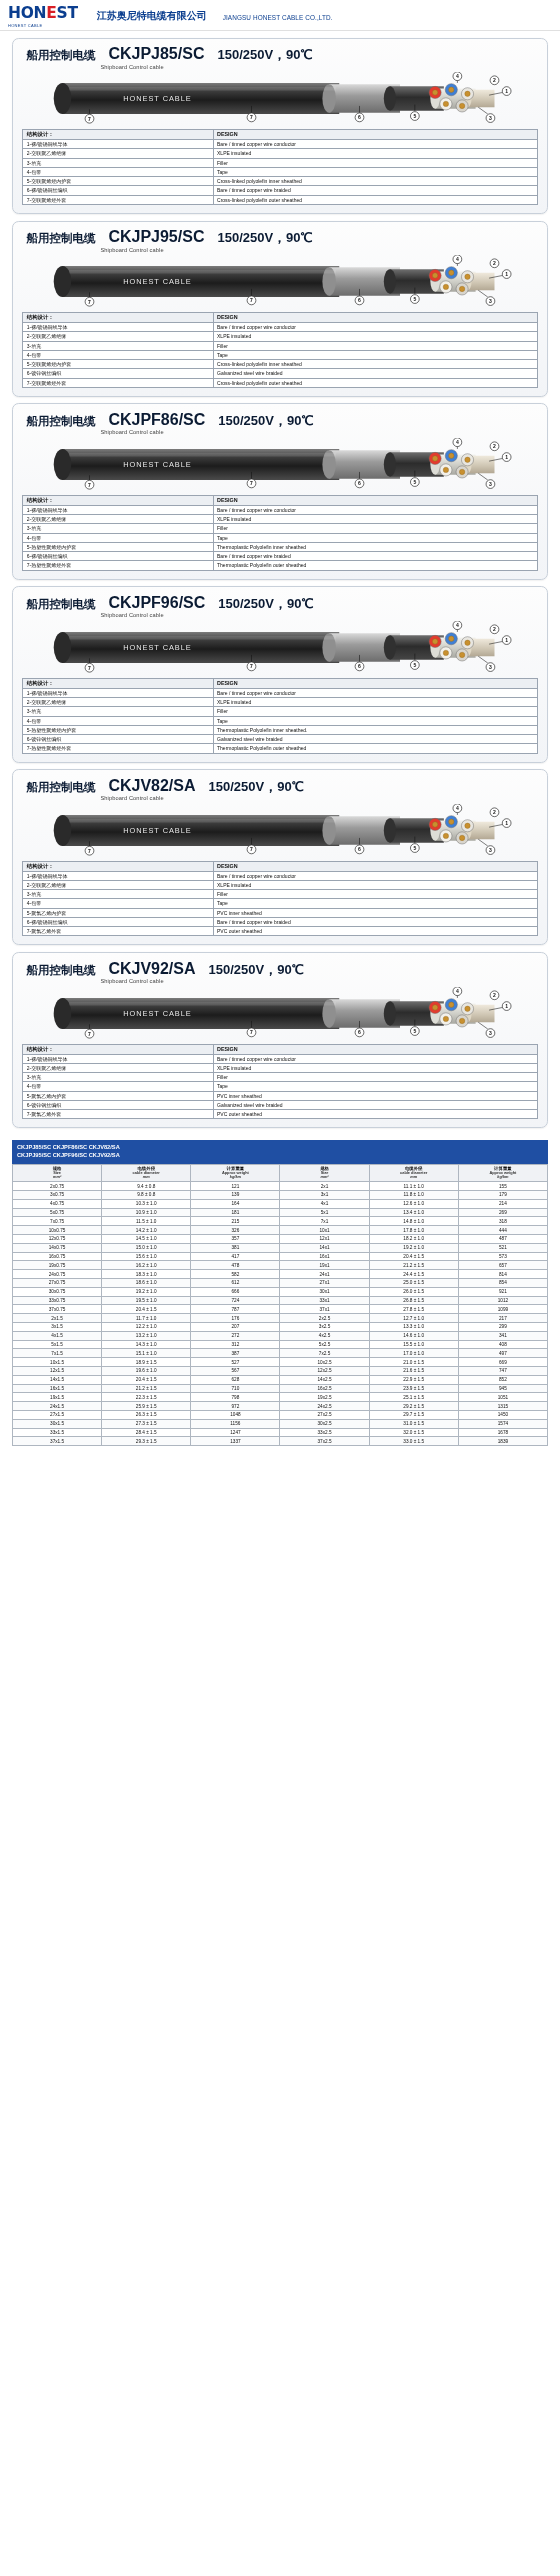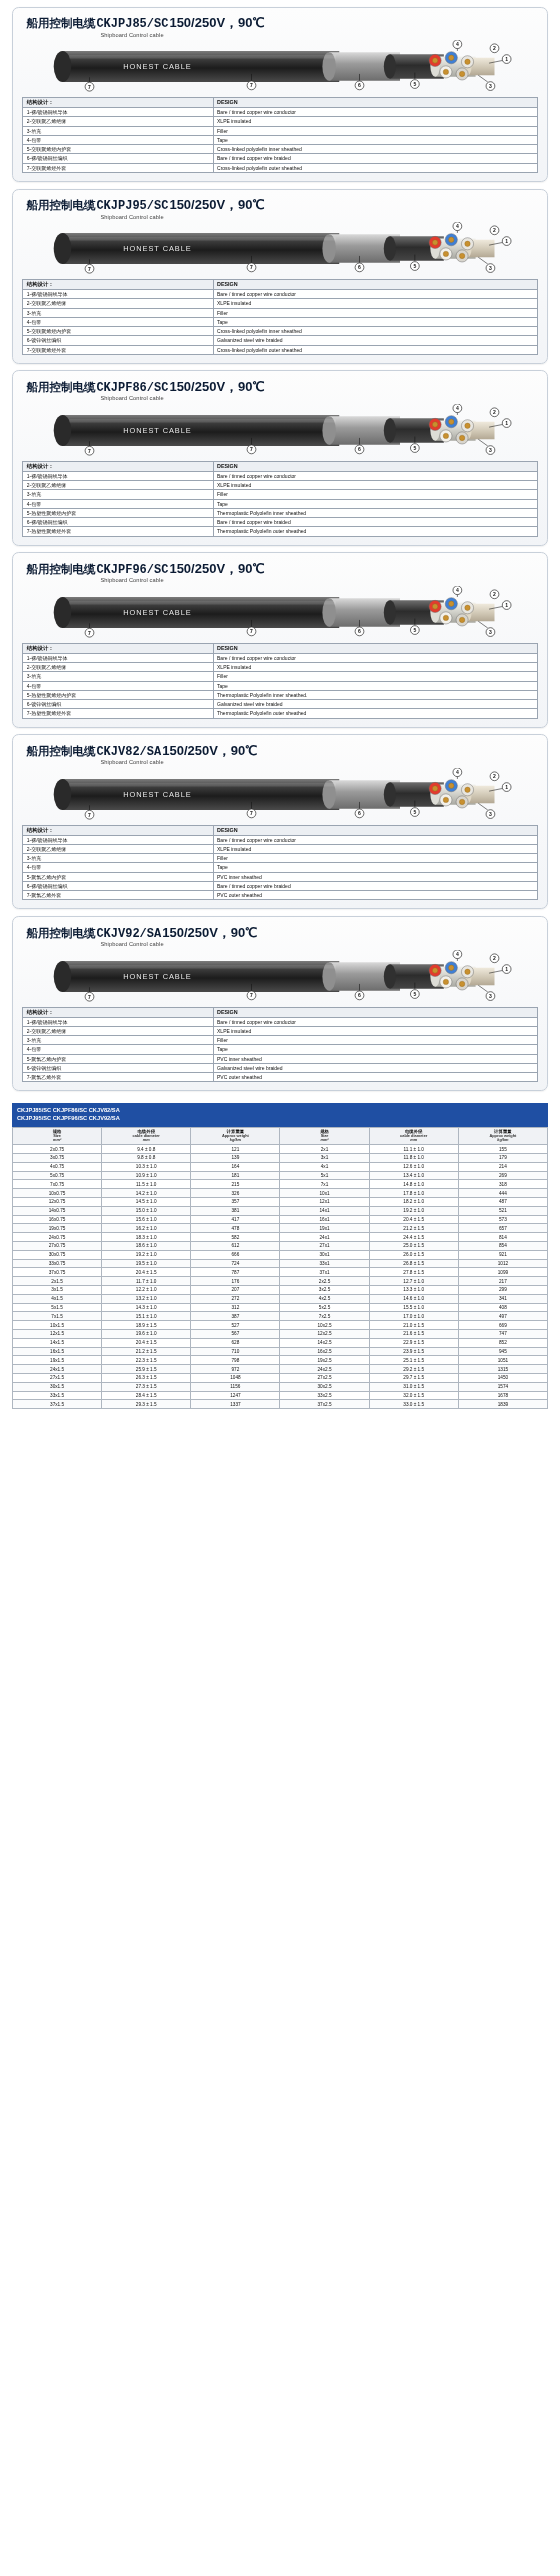--- a/index.html
+++ b/index.html
@@ -53,34 +53,34 @@
     margin: 6.7px 12px 0 12px;
     border: 0.7px solid #c8d0da;
     border-radius: 6.7px;
     background: linear-gradient(180deg,#fdfdfd 0%, #f2f4f7 100%);
     padding: 6.7px 9.4px 8px 9.4px;
     box-shadow: 0 0.7px 1.3px rgba(0,0,0,0.06);
   }
   .block-title {
     display:flex;
     align-items:baseline;
-    gap:1px;
+    gap:13px;
     padding-left:4px;
   }
   .title-cn {
     font-size: 11.5px;
     font-weight: bold;
     color:#0b1b33;
     font-family:"DejaVu Sans", sans-serif;
   }
   .title-code {
-    font-size: 12px;
+    font-size: 16px;
     font-weight: bold;
     color:#0b1b33;
-    font-family:Liberation Mono, monospace;
+    font-family:Liberation Sans, sans-serif;
   }
   .title-spec {
     font-size: 13px;
     font-weight: bold;
     color:#0b1b33;
   }
   .title-en {
     font-size: 5.7px;
     color:#444;
     padding-left: 78px;
@@ -151,20 +151,30 @@
   table.spec tbody tr:nth-child(even) { background:#fafbfc; }
   .hdr-cn { display:block; font-size:4.4px; }
   .hdr-en { display:block; font-size:3.9px; color:#333; }
   .hdr-unit { display:block; font-size:3.9px; font-style:italic; color:#333; }
 </style>
 </head>
 <body>
 
 <div class="page">
 
+  <div class="header">
+    <div class="logo">
+      <div>
+        <div class="logo-text"><span>HON</span><span class="accent">E</span><span>ST</span></div>
+        <div class="logo-sub">HONEST CABLE</div>
+      </div>
+    </div>
+    <div class="header-cn">江苏奥尼特电缆有限公司</div>
+    <div class="header-en">JIANGSU HONEST CABLE CO.,LTD.</div>
+  </div>
 
   <div id="blocks-container">
       <div class="block">
     <div class="block-title">
       <span class="title-cn">船用控制电缆</span>
       <span class="title-code">CKJPJ85/SC</span>
       <span class="title-spec">150/250V，90℃</span>
     </div>
     <div class="title-en">Shipboard Control cable</div>
     <div class="cable-wrap">

